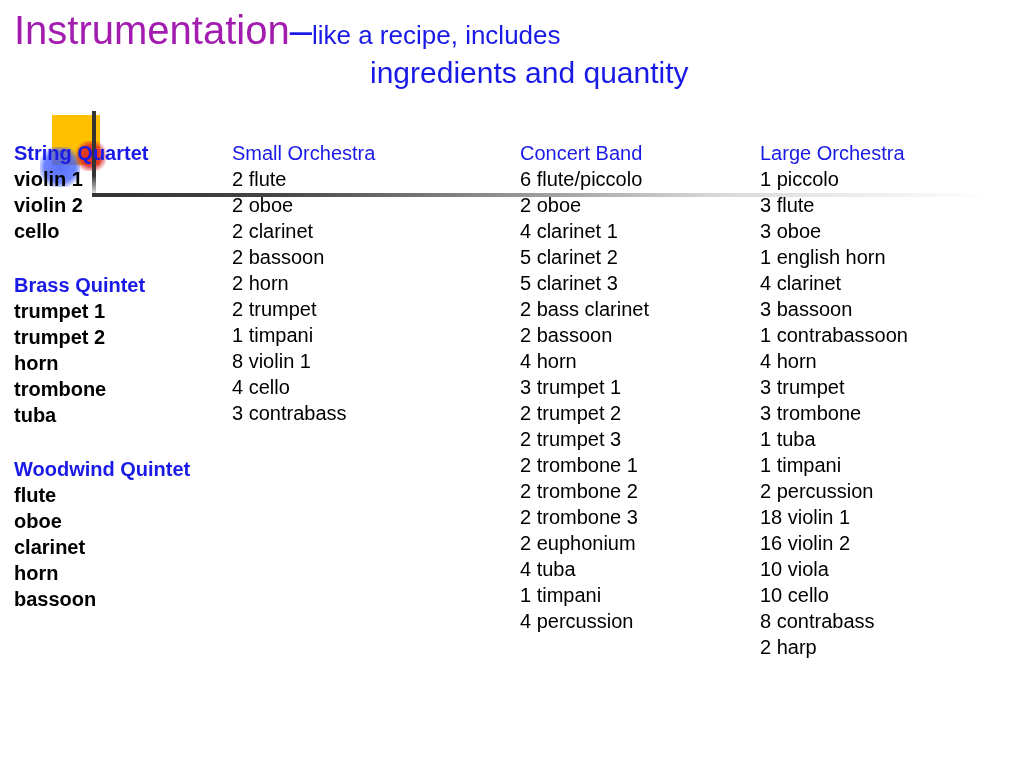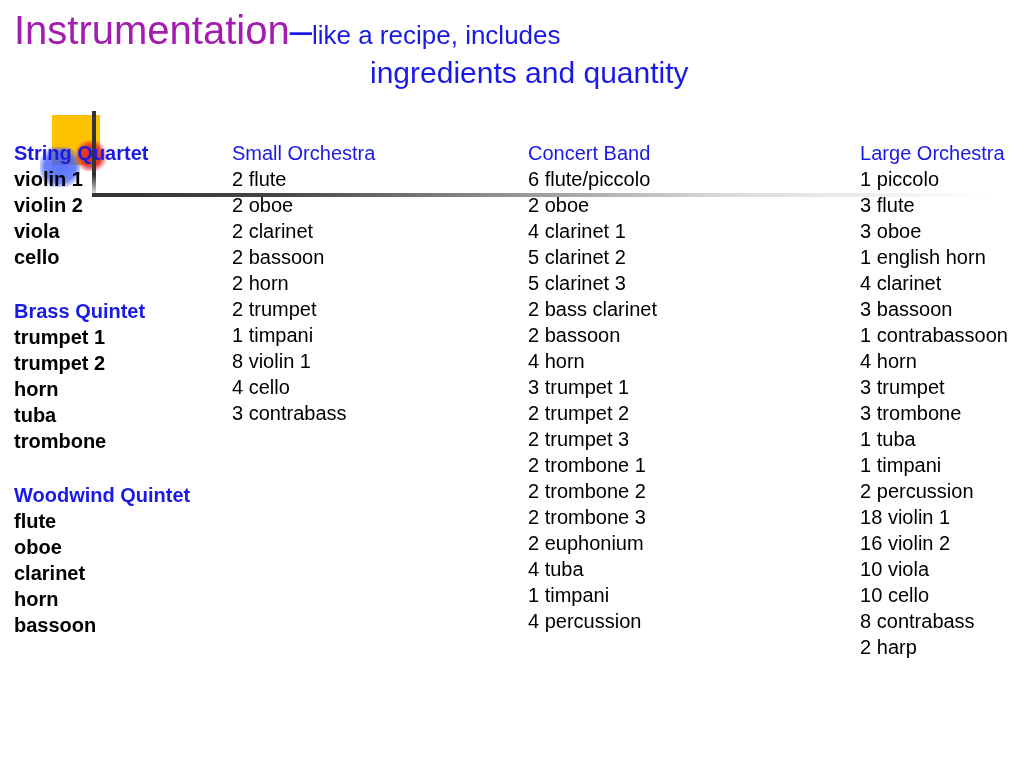--- a/index.html
+++ b/index.html
@@ -74,22 +74,22 @@
     position: absolute;
     top: 140px;
     left: 14px;
     right: 10px;
     display: flex;
     z-index: 2;
   }
   .col { display: flex; flex-direction: column; }
   .col1 { width: 218px; font-weight: bold; }
   .col2 { width: 288px; }
-  .col3 { width: 240px; margin-left: 8px; }
-  .col4 { width: 240px; align-items: flex-end; }
+  .col3 { width: 240px; }
+  .col4 { width: 240px; }
   .group { margin-bottom: 28px; }
   .group-title {
     color: #1a1ae6;
     font-size: 20px;
     line-height: 1.3;
   }
   .item {
     color: #000;
     font-size: 20px;
     line-height: 1.3;
@@ -110,30 +110,29 @@
   <span class="title-main">Instrumentation</span><span class="title-dash">–</span><span class="title-sub">like a recipe, includes</span>
 </div>
 <div class="title-sub2">ingredients and quantity</div>
 
 <div class="content" id="content">
     <div class="col col1">
       <div class="group">
         <div class="group-title">String Quartet</div>
         <div class="item">violin 1</div>
         <div class="item">violin 2</div>
-        <div class="item">viola</div>
         <div class="item">cello</div>
       </div>
       <div class="group">
         <div class="group-title">Brass Quintet</div>
         <div class="item">trumpet 1</div>
         <div class="item">trumpet 2</div>
         <div class="item">horn</div>
+        <div class="item">trombone</div>
         <div class="item">tuba</div>
-        <div class="item">trombone</div>
       </div>
       <div class="group">
         <div class="group-title">Woodwind Quintet</div>
         <div class="item">flute</div>
         <div class="item">oboe</div>
         <div class="item">clarinet</div>
         <div class="item">horn</div>
         <div class="item">bassoon</div>
       </div>
     </div>

